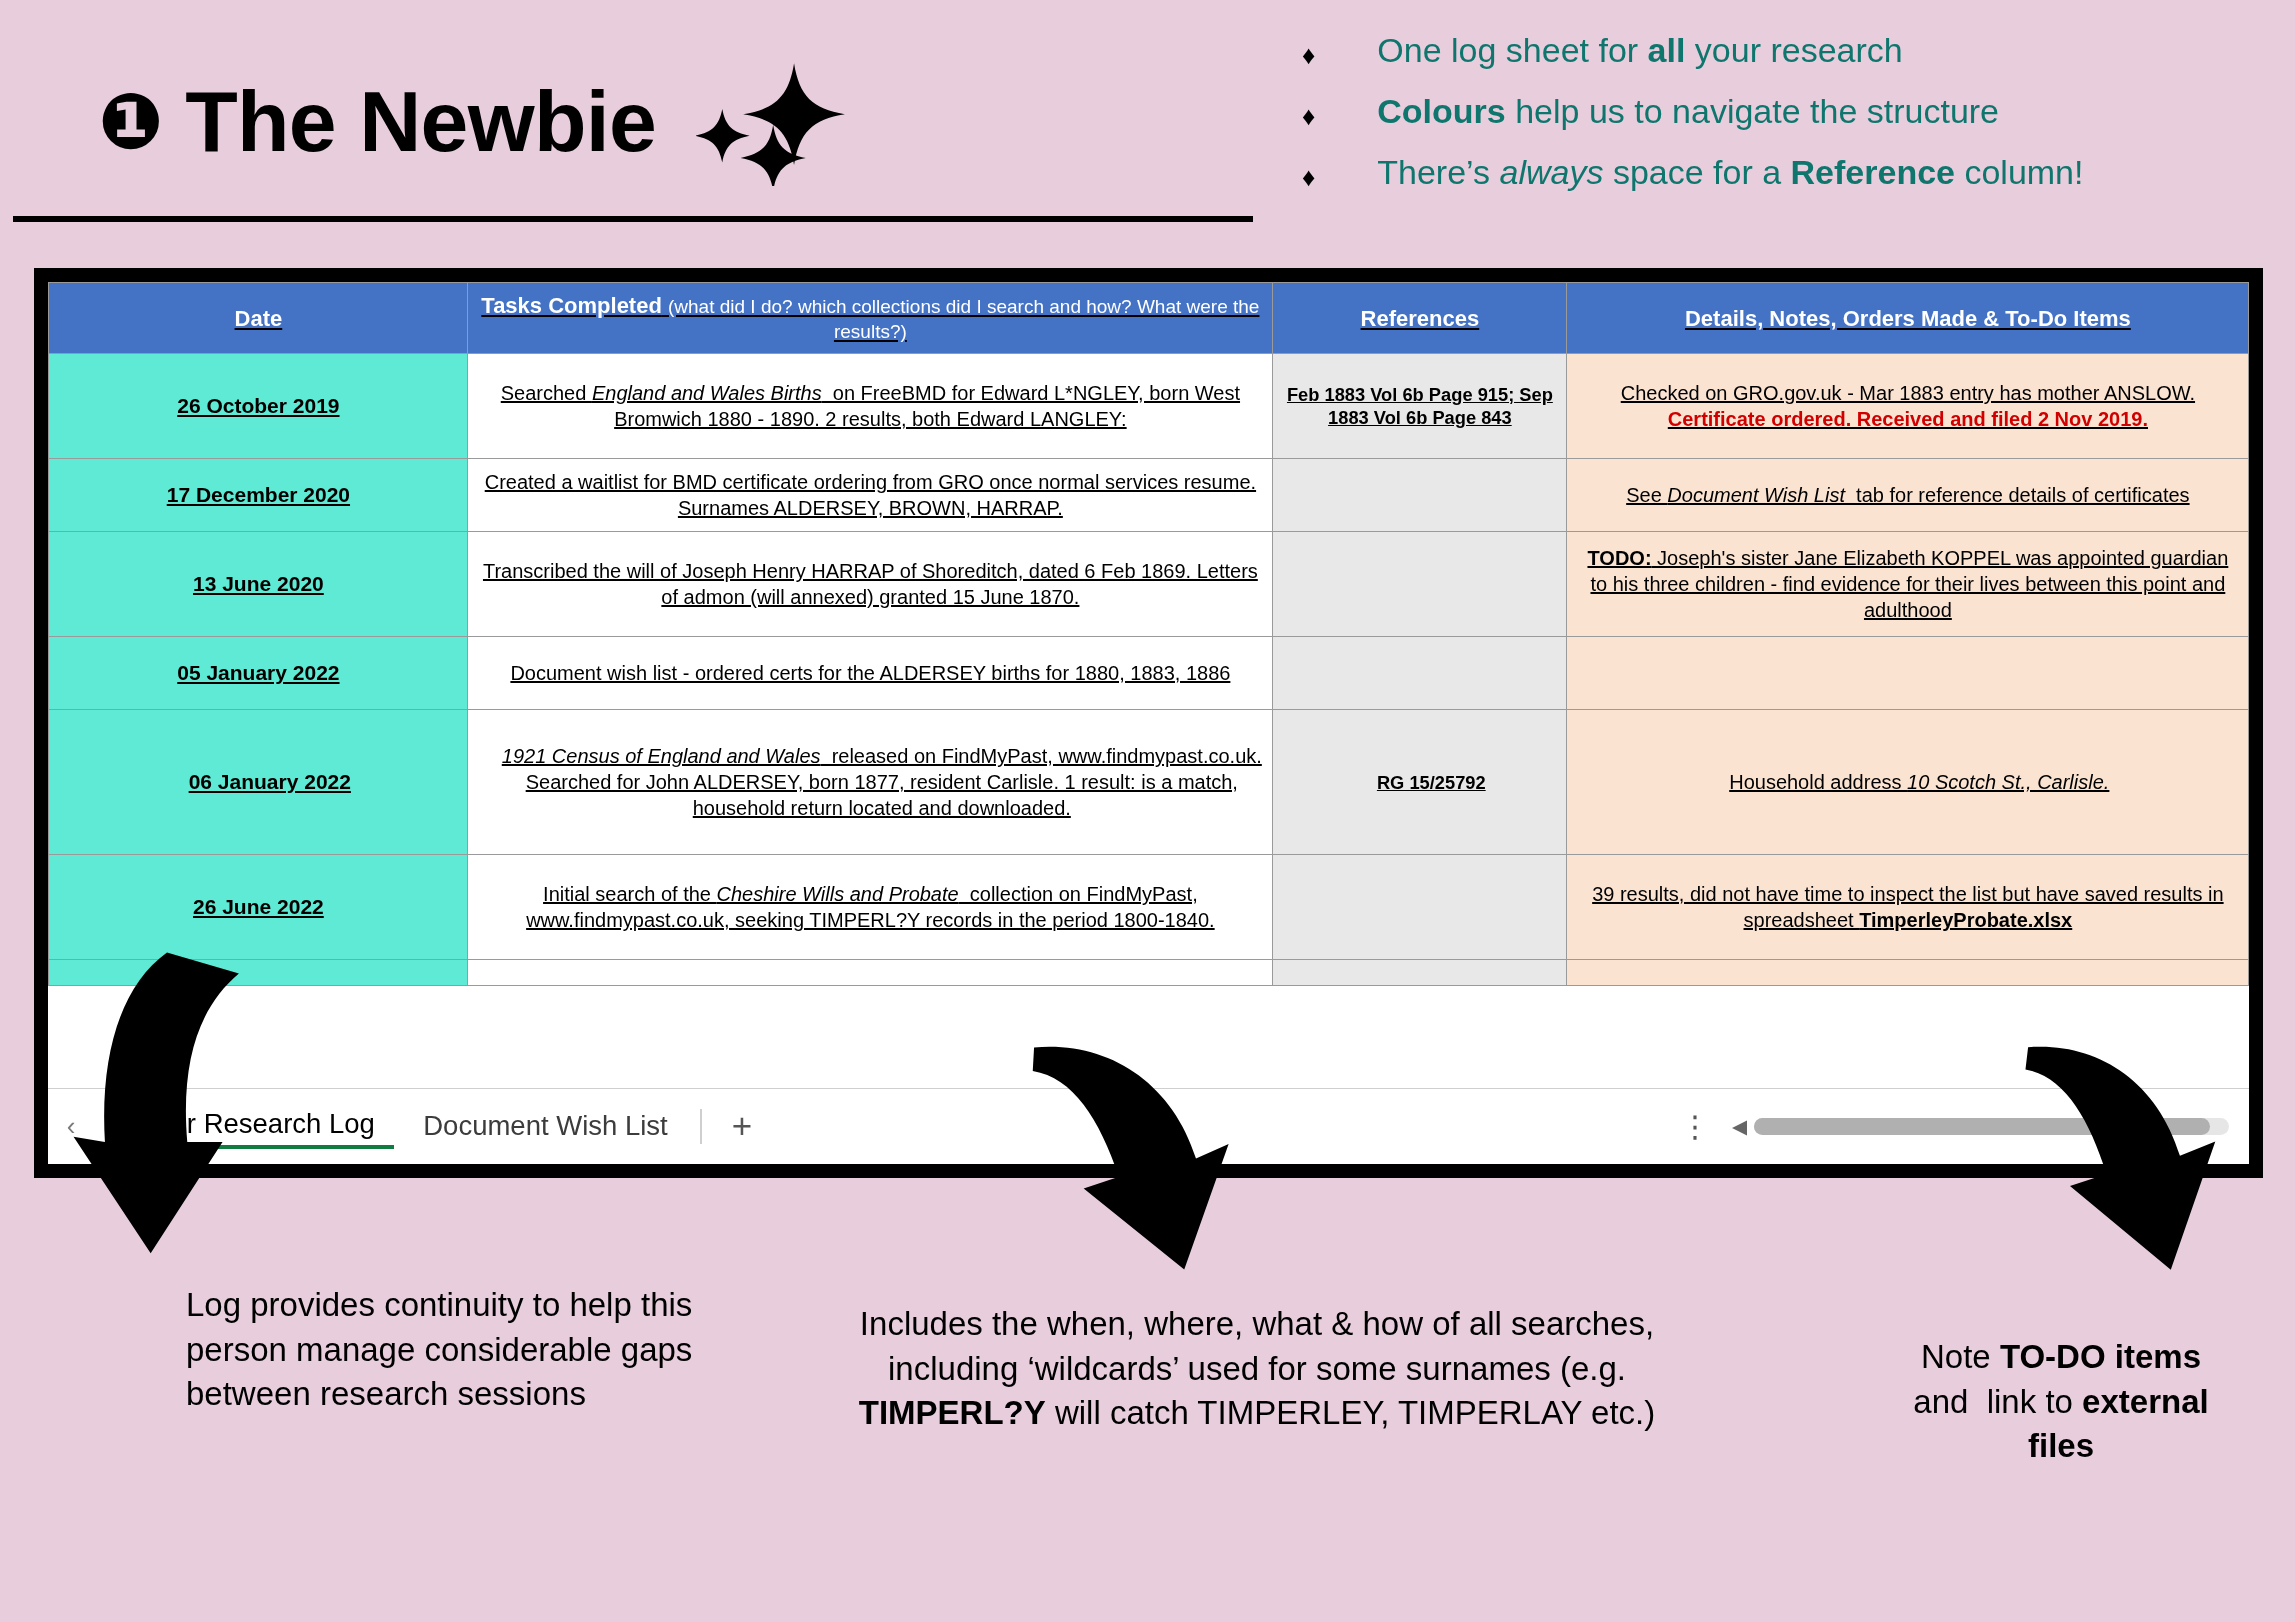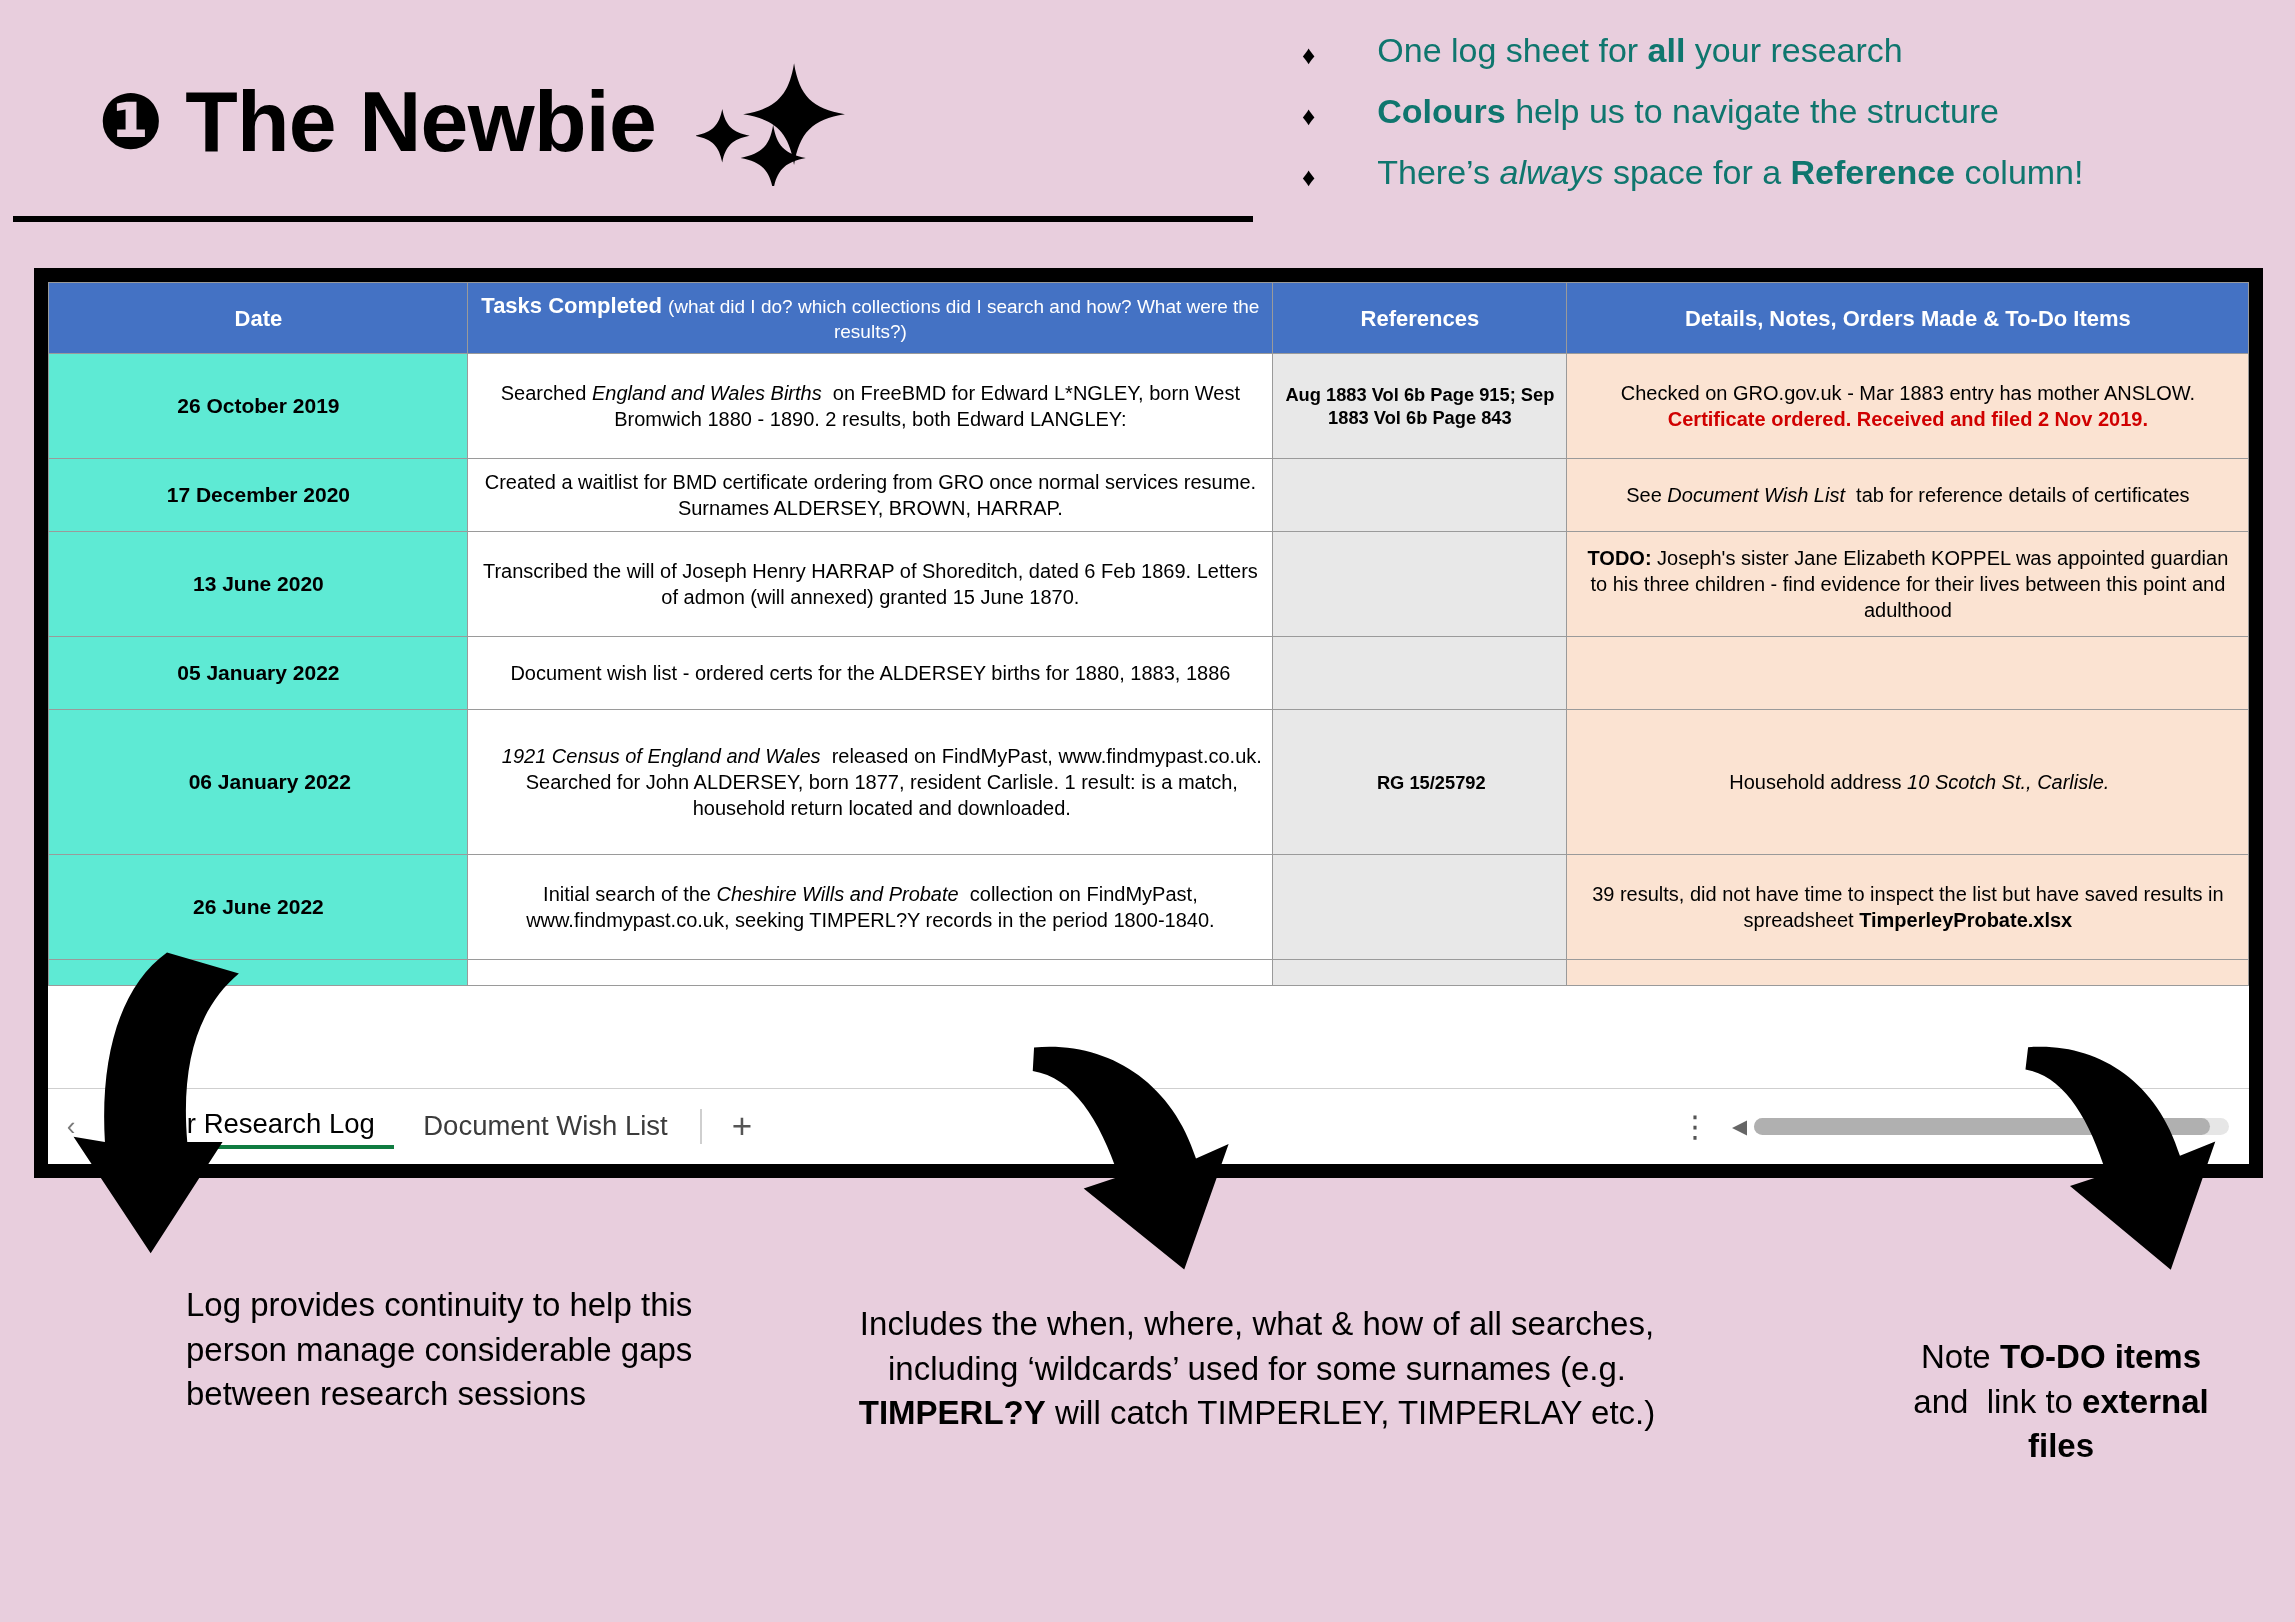--- a/index.html
+++ b/index.html
@@ -58,20 +58,21 @@
     position:absolute; left:34px; top:268px; width:2229px; height:910px;
     background:#000; padding:14.4px;
   }
   #sheet-inner {
     width:100%; height:100%; background:#fff; position:relative; overflow:hidden;
   }
 
   table.grid {
     width:100%; border-collapse:collapse; table-layout:fixed;
     font-family:"Liberation Sans", sans-serif;
+    text-decoration:underline;
   }
   table.grid col.c-date   { width: 419px; }
   table.grid col.c-tasks  { width: 805px; }
   table.grid col.c-refs   { width: 294px; }
   table.grid col.c-detail { width: 682px; }
 
   table.grid th, table.grid td {
     border:0.7px solid #9a9a9a;
     vertical-align:middle;
     padding:6.5px 9.2px;
@@ -203,21 +204,21 @@
           </th>
           <th>
             <span>Details, Notes, Orders Made &amp; To-Do Items</span>
           </th>
         </tr>
       </thead>
       <tbody>
         <tr class="r1">
           <td class="date">26 October 2019</td>
           <td class="tasks">Searched <i>England and Wales Births</i>&nbsp; on FreeBMD for Edward L*NGLEY, born West Bromwich 1880 - 1890. 2 results, both Edward LANGLEY:</td>
-          <td class="refs">Aug 1883 Vol 6b Page 915; Sep 1883 Vol 6b Page 843</td>
+          <td class="refs">Feb 1883 Vol 6b Page 915; Sep 1883 Vol 6b Page 843</td>
           <td class="details">Checked on GRO.gov.uk - Mar 1883 entry has mother ANSLOW. <span class="red">Certificate ordered. Received and filed 2 Nov 2019.</span></td>
         </tr>
         <tr class="r2">
           <td class="date">17 December 2020</td>
           <td class="tasks">Created a waitlist for BMD certificate ordering from GRO once normal services resume. Surnames ALDERSEY, BROWN, HARRAP.</td>
           <td class="refs"></td>
           <td class="details">See <i>Document Wish List</i>&nbsp; tab for reference details of certificates</td>
         </tr>
         <tr class="r3">
           <td class="date">13 June 2020</td>

